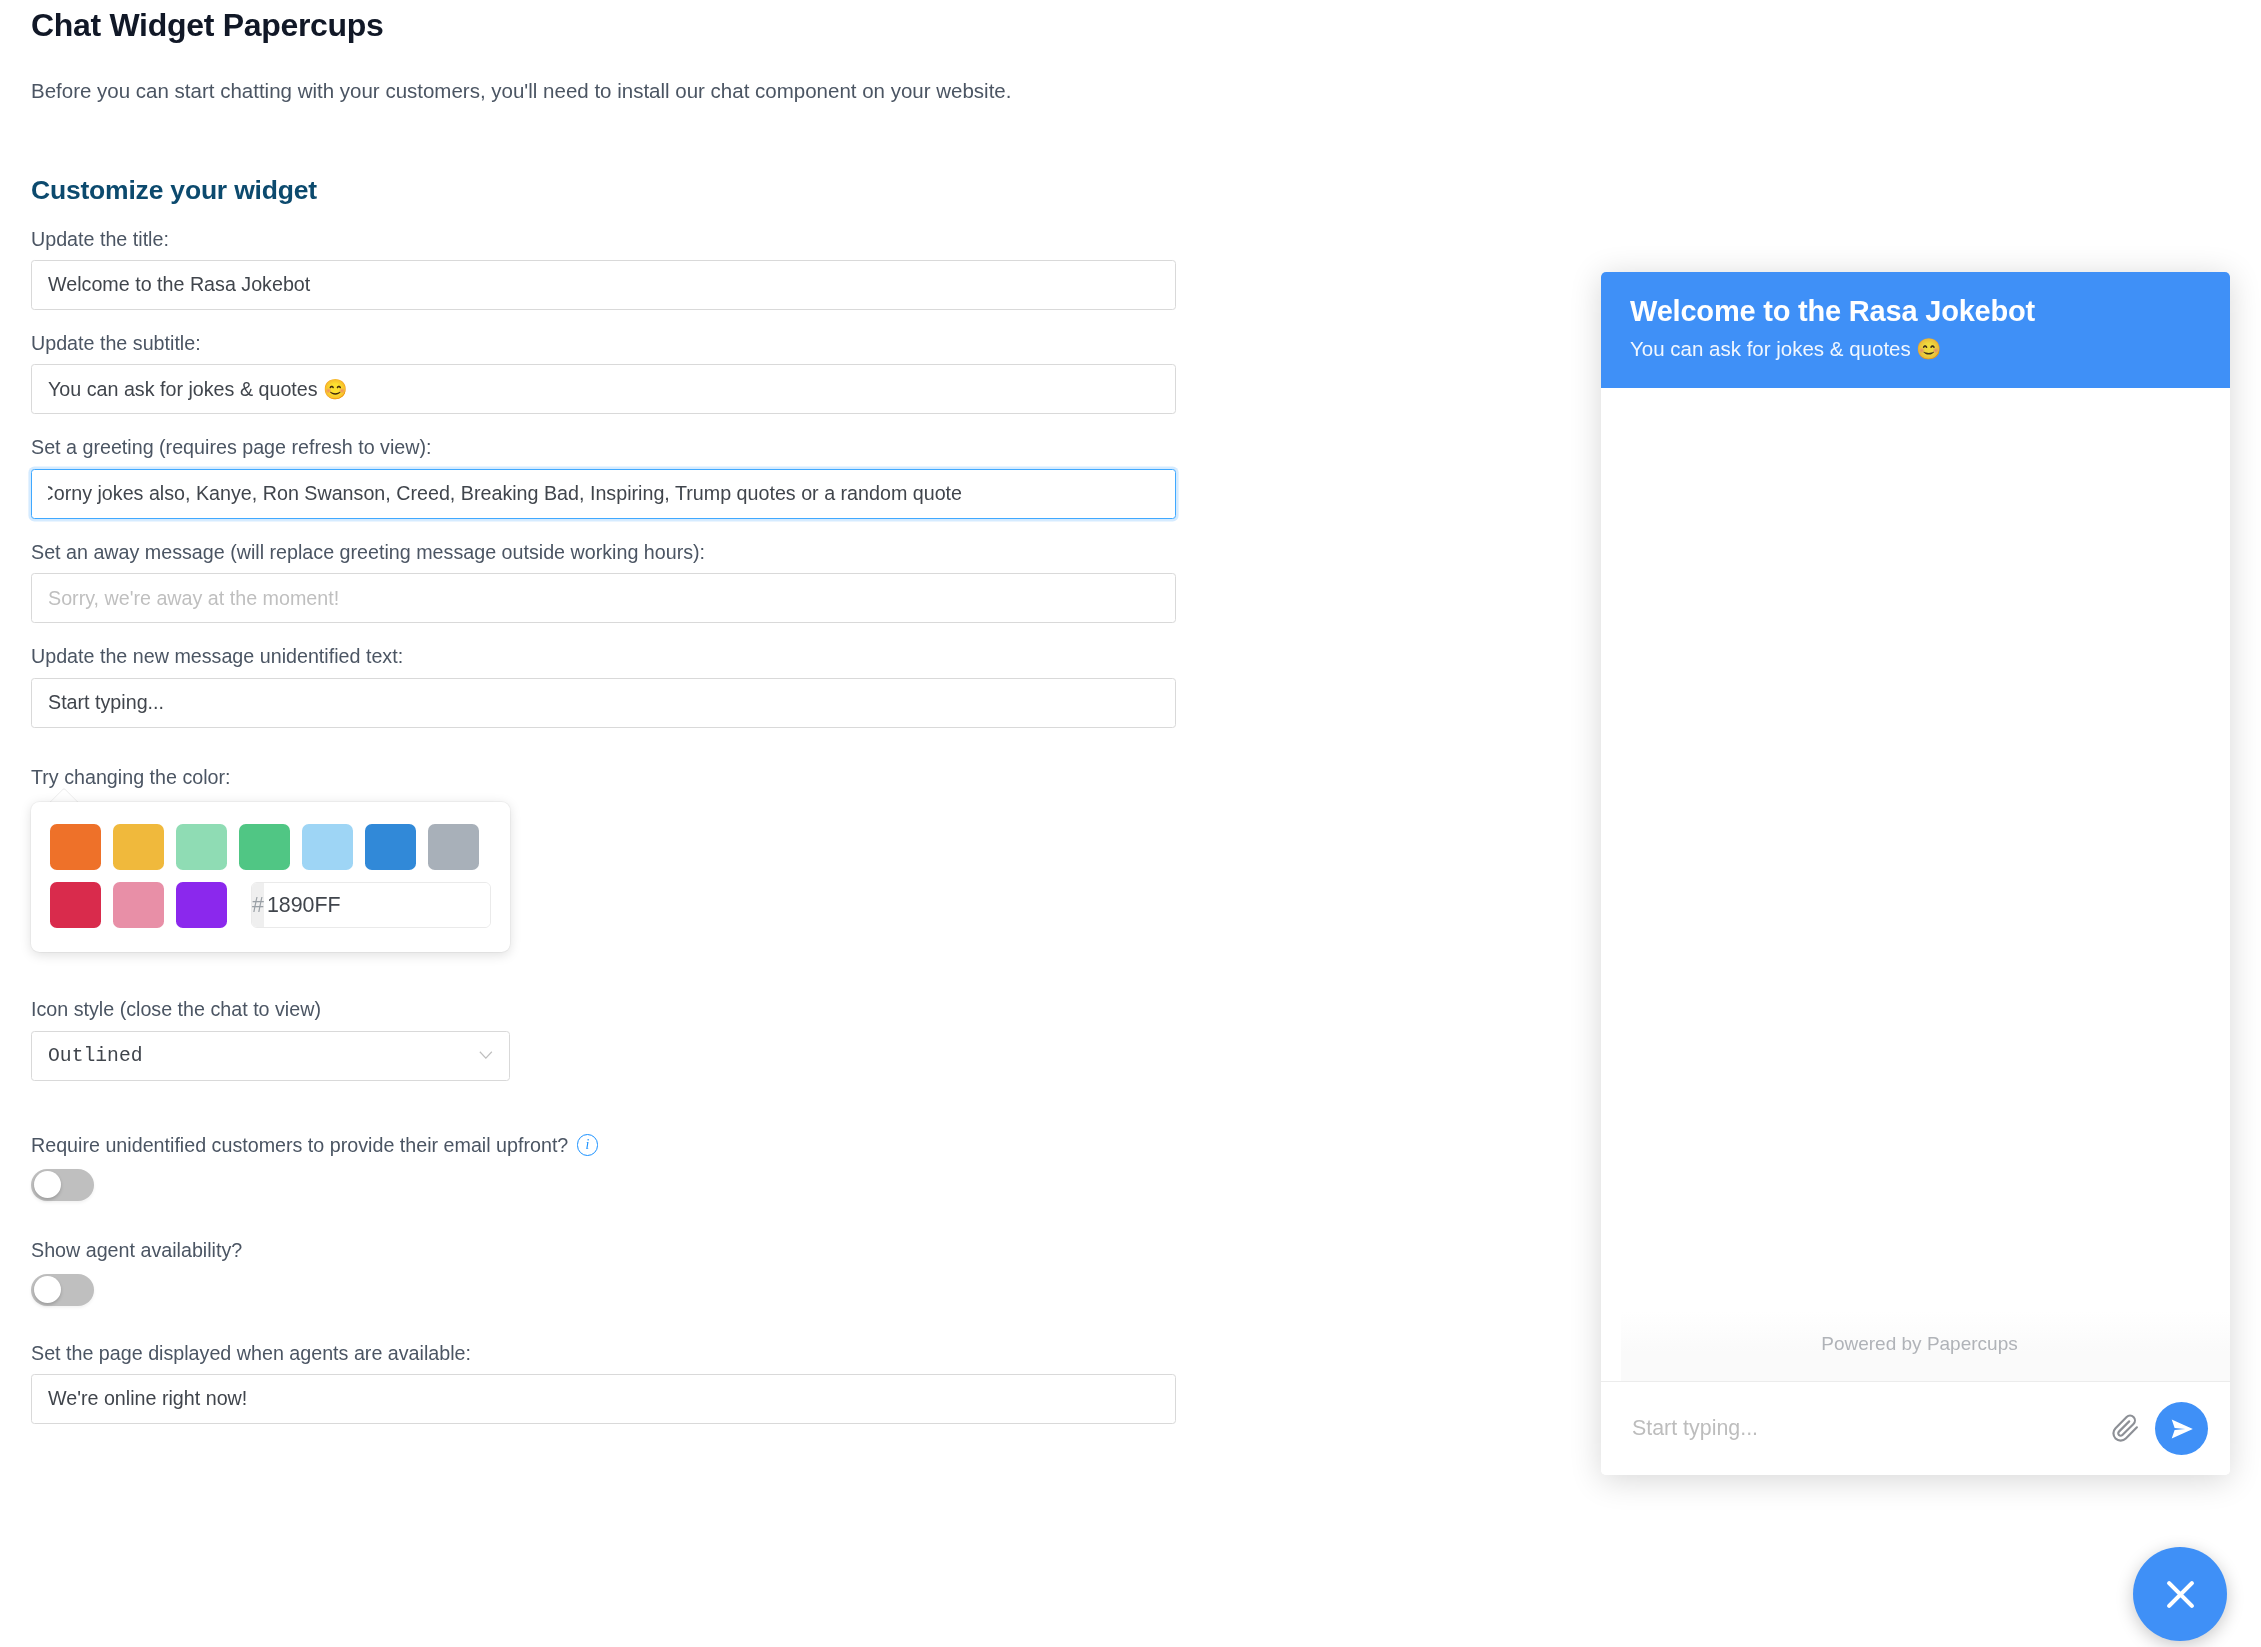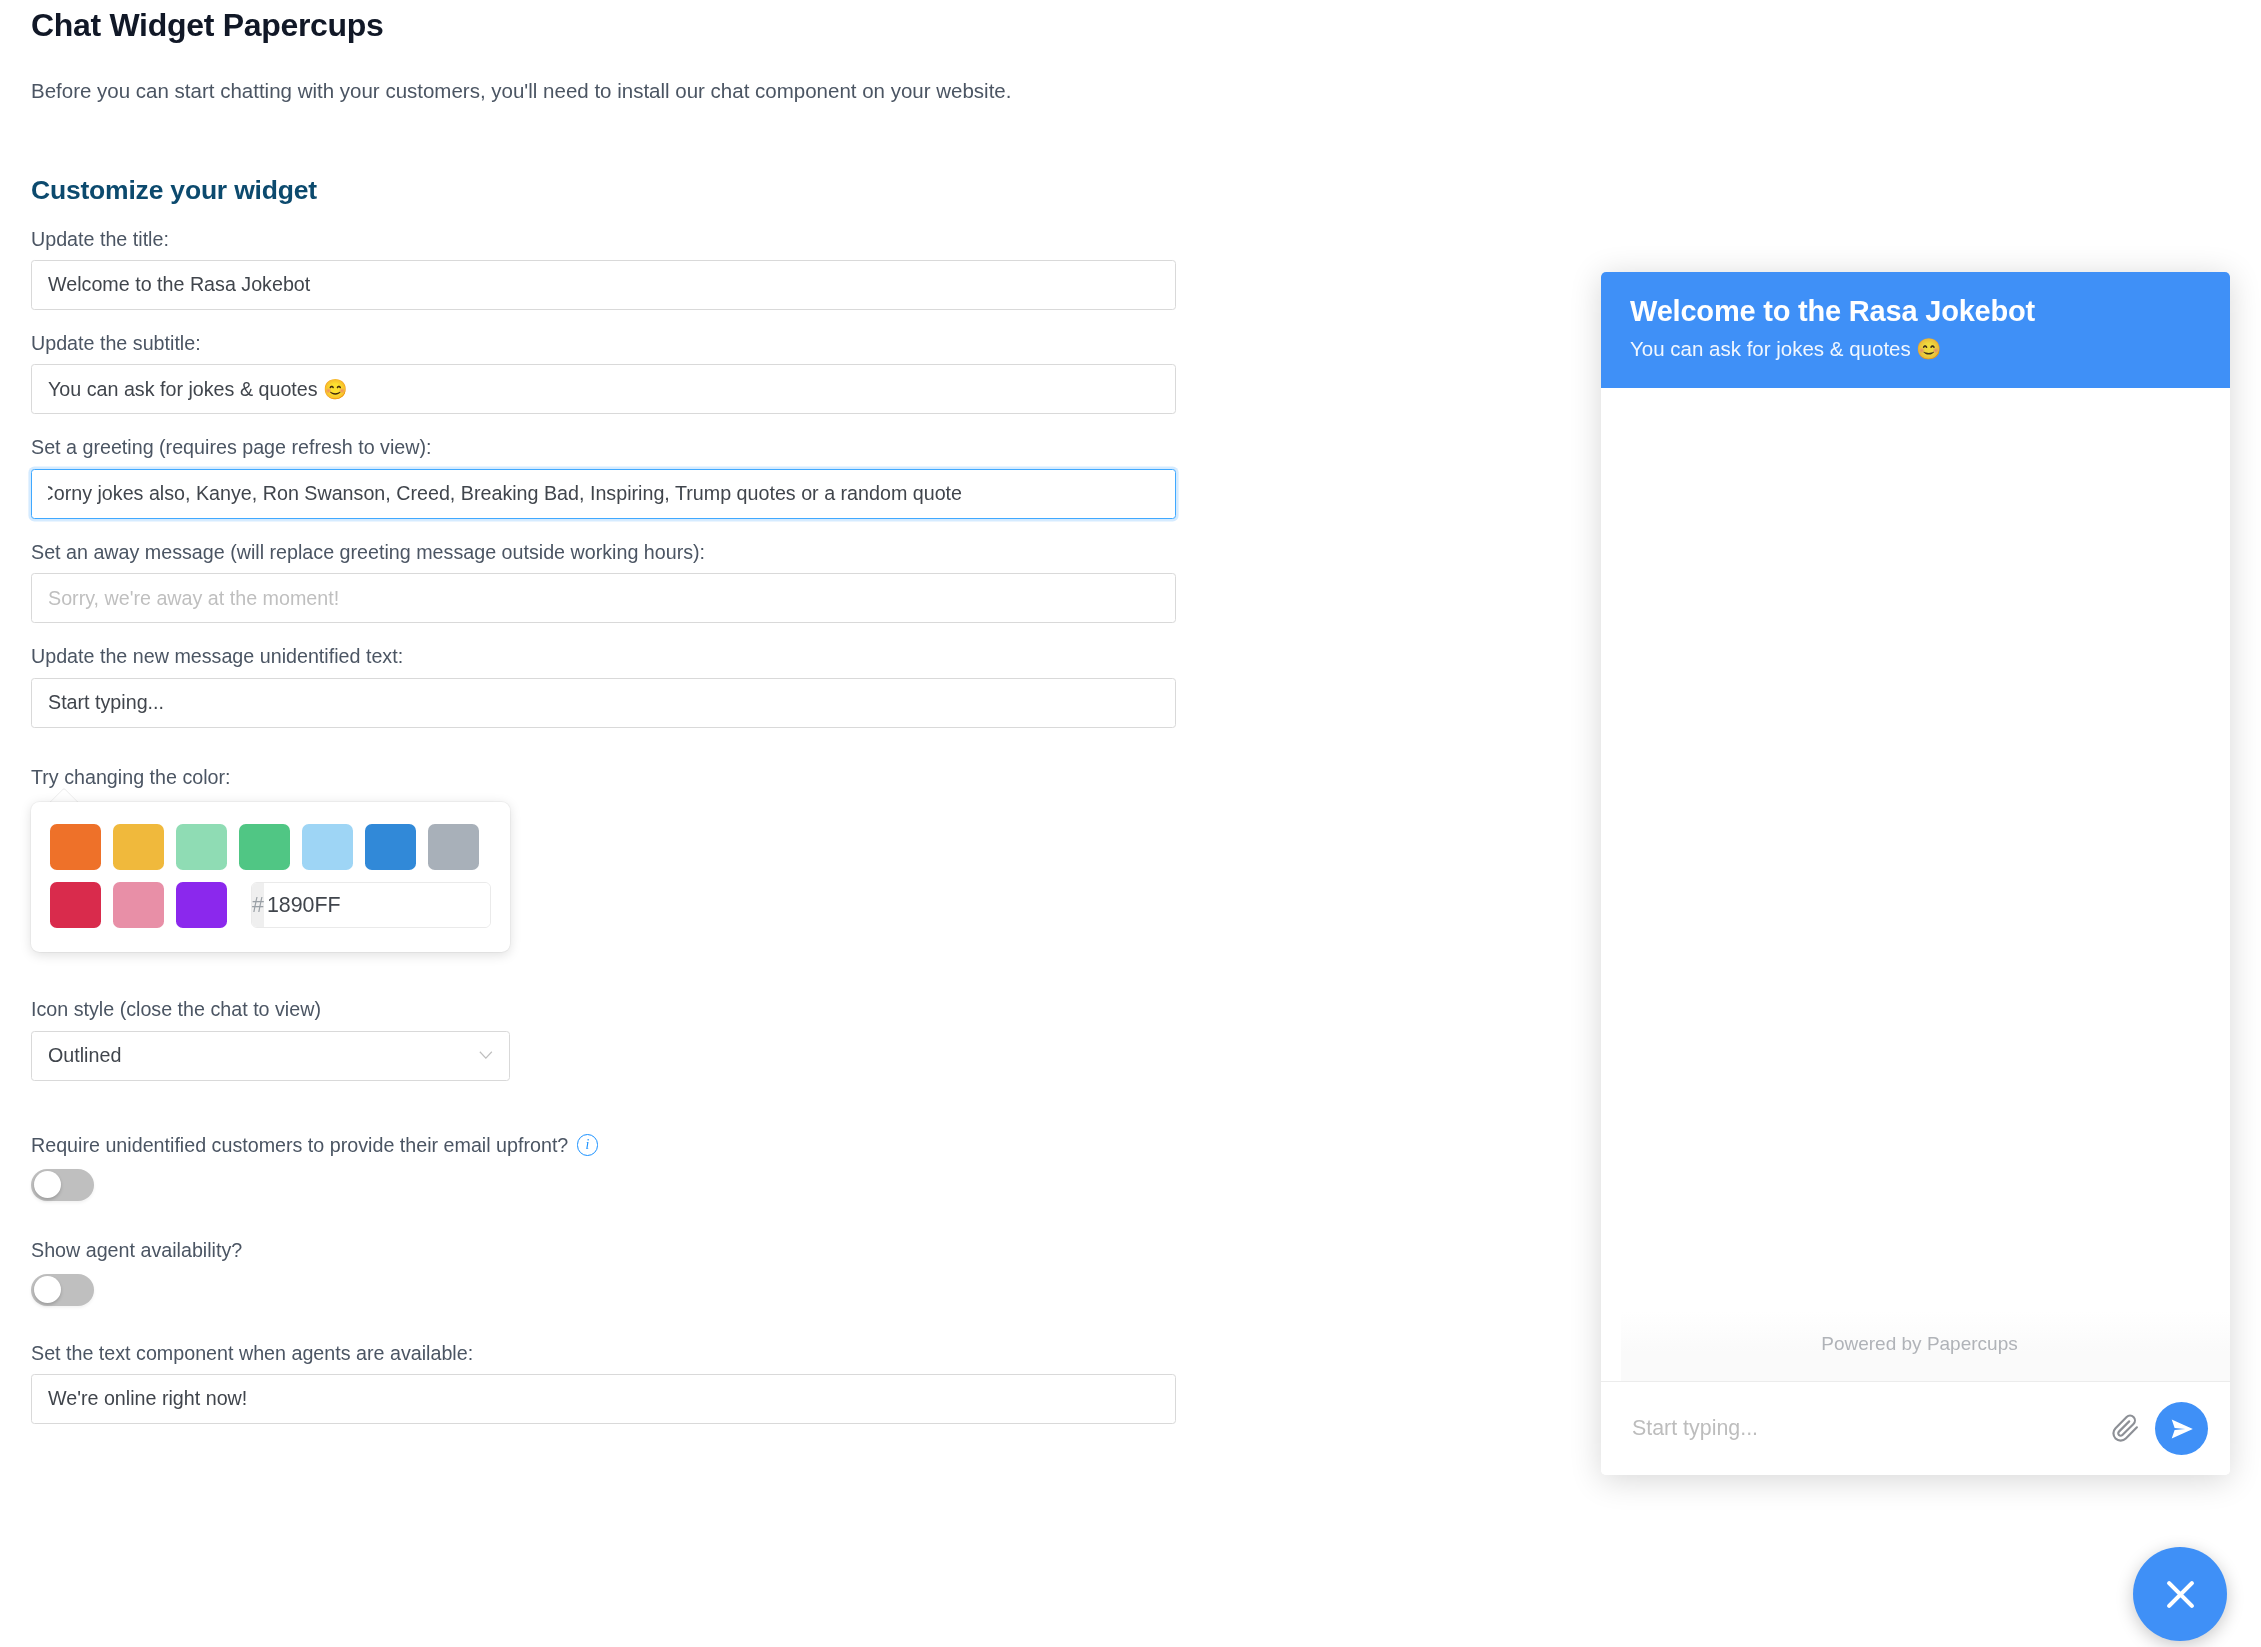--- a/index.html
+++ b/index.html
@@ -85,21 +85,21 @@
     font-family:"Liberation Sans", sans-serif;
   }
 
   
   .sel-label { font-size:19.7px; color:#4b5563; display:block; margin-top: 46px; }
   .select {
     position:relative; margin-top: 9.4px;
     width: 479px; height: 50px;
     border:0.9px solid #d9d9d9; border-radius:3.4px; background:#fff;
     display:flex; align-items:center; padding: 0 16px;
-    font-size:19.7px; color:#40454c; cursor:pointer;
+    font-size:19.7px; color:#40454c; cursor:pointer;font-family:Liberation Mono, monospace;
   }
   .select .chev {
     position:absolute; right: 16px; top:50%; transform: translateY(-60%);
     width:13.7px; height:8.5px; color:#bfbfbf;
   }
   .select .chev svg { display:block; }
 
   
   .toggle-label {
     font-size:19.7px; color:#4b5563; display:flex; align-items:center; gap:8.5px;
@@ -270,21 +270,21 @@
     <div class="toggle-block tight">
       <div class="toggle-label">
         <span>Show agent availability?</span>
       </div>
       <div class="switch">
         <div class="knob"></div>
       </div>
     </div>
 
     <div class="field" style="margin-top:36px;">
-      <label class="field-label">Set the text component when agents are available:</label>
+      <label class="field-label">Set the page displayed when agents are available:</label>
       <input class="text-input" type="text" value="We're online right now!" style="">
     </div>
 
   </div>
 
   <div class="chat-widget" id="chat-widget">
     <div class="cw-header" id="cw-header" style="background: rgb(63, 144, 247);">
       <div class="cw-title">Welcome to the Rasa Jokebot</div>
       <div class="cw-subtitle">You can ask for jokes &amp; quotes 😊</div>
     </div>

